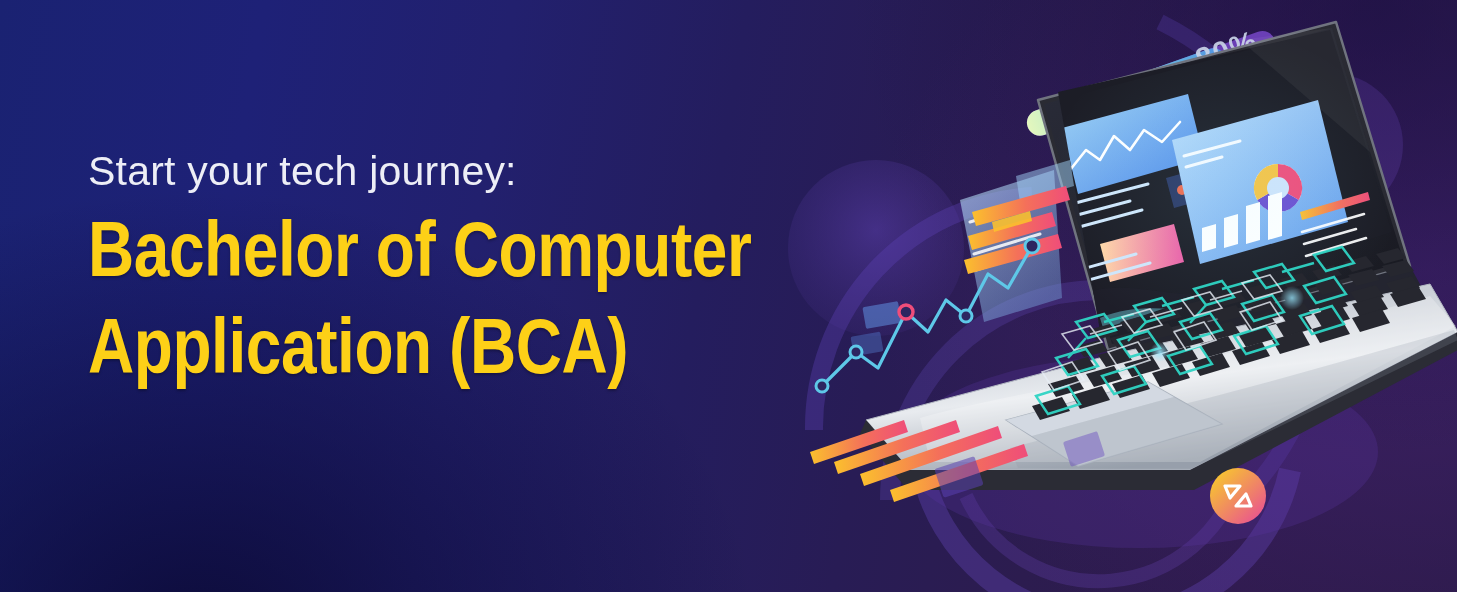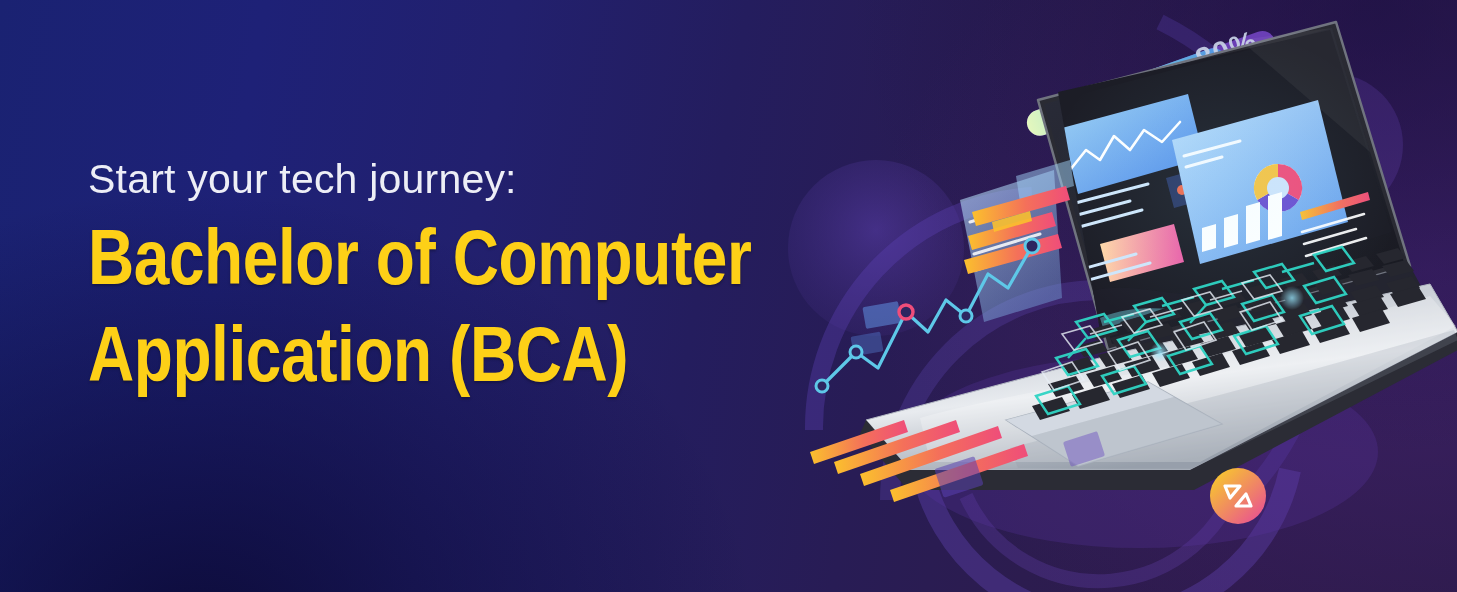--- a/index.html
+++ b/index.html
@@ -35,21 +35,21 @@
   .vignette-tr {
     position:absolute; right:-150px; top:-180px;
     width:760px; height:640px;
     background:radial-gradient(ellipse at 70% 30%, rgba(20,12,60,.55) 0%, rgba(20,12,60,0) 70%);
     pointer-events:none;
   }
 
   
   .copy {
     position:absolute;
-    left:88px; top:158px;
+    left:88px; top:150px;
     width:700px;
     z-index:40;
   }
   .kicker {
     font-size:41px;
     line-height:1.04;
     font-weight:300;
     letter-spacing:.2px;
     color:#edeef6;
     white-space:nowrap;

